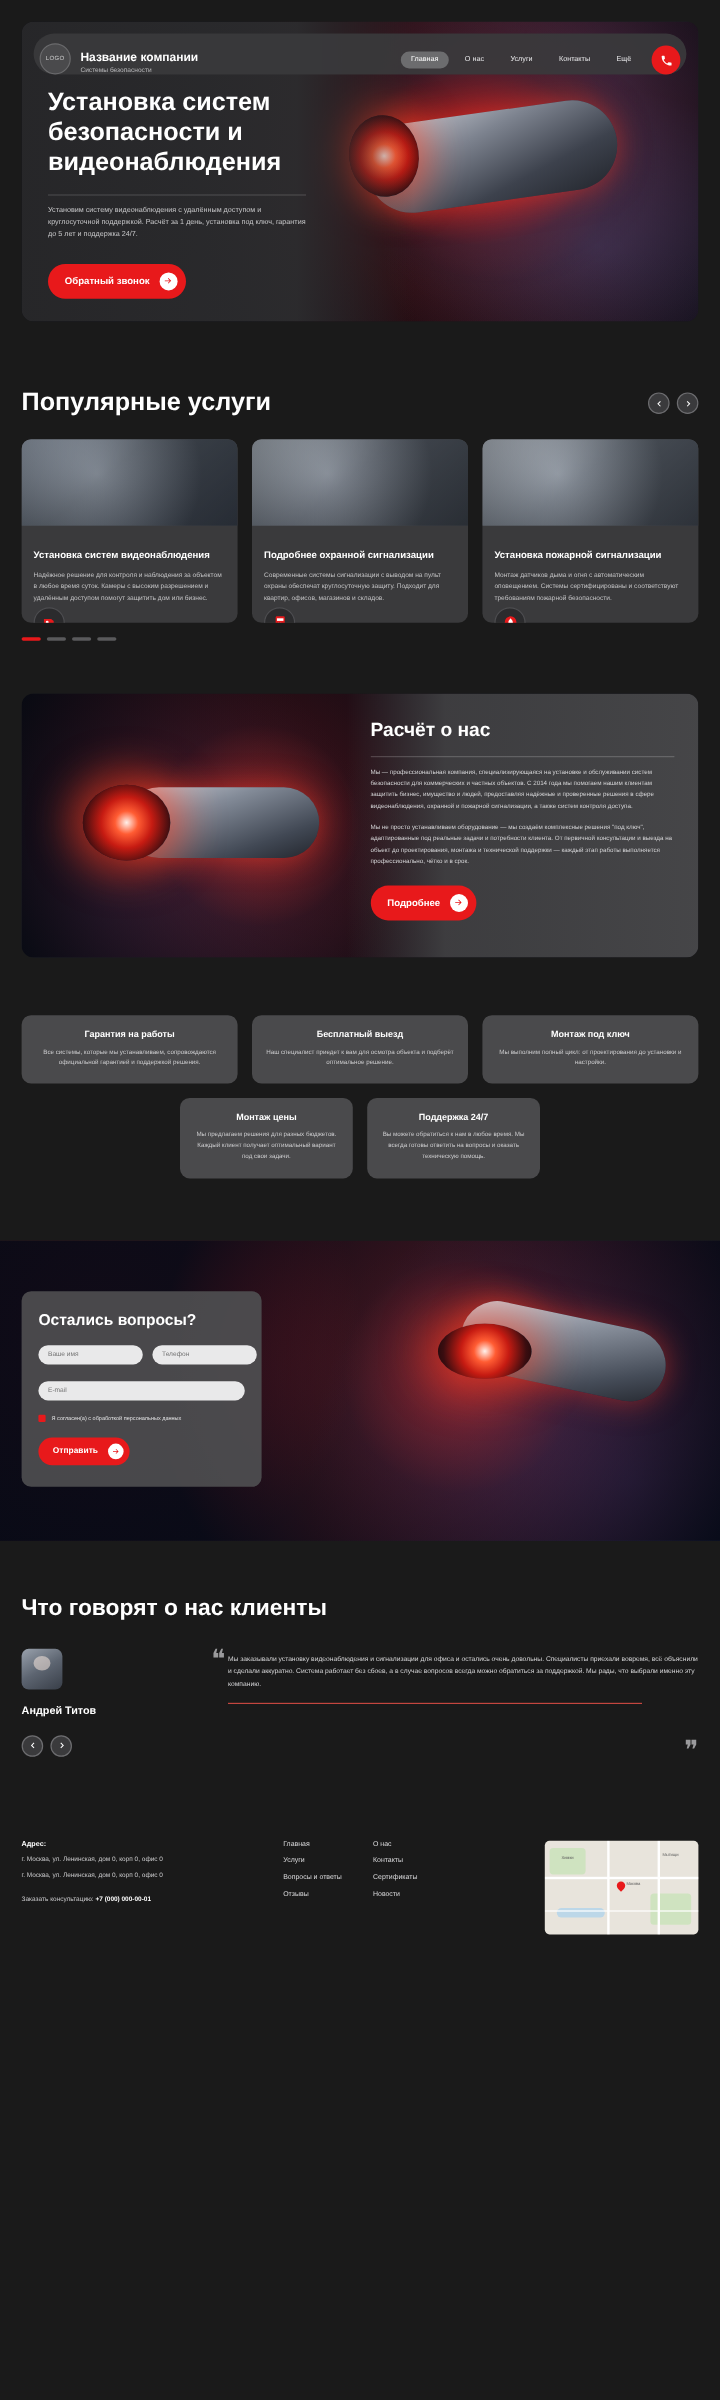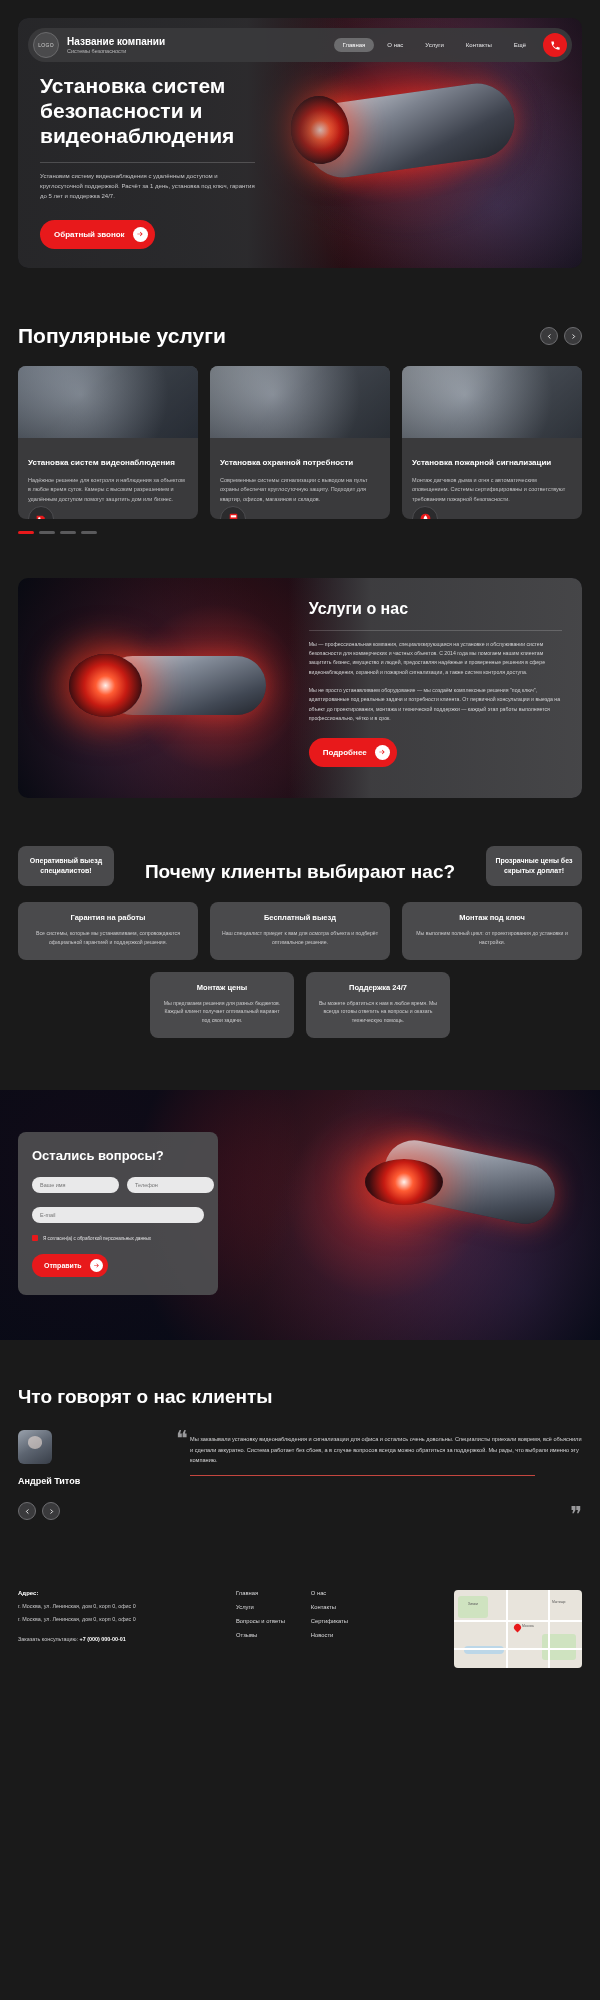--- a/index.html
+++ b/index.html
@@ -47,21 +47,21 @@
     transform: rotate(-8deg);
   }
   .hero-overlay {
     position: absolute; left: 0; top: 0; width: 58%; height: 100%;
     background: linear-gradient(90deg, rgba(40,40,42,.95) 0%, rgba(45,45,47,.92) 70%, rgba(45,45,47,0) 100%);
   }
   .navbar {
     position: absolute; left: 10px; right: 10px; top: 10px; height: 34px;
     background: rgba(58,58,60,.92);
     border-radius: 20px;
-    display: flex; align-items: center; padding: 0 5px;
+    display: flex; align-items: flex-end; padding: 0 5px;
     z-index: 5;
   }
   .logo-circle {
     width: 26px; height: 26px; border-radius: 50%;
     background: #4a4a4c; border: 1px solid #6a6a6c;
     display:flex; align-items:center; justify-content:center;
     font-size: 5px; color: #cfcfcf; letter-spacing:.3px;
   }
   .brand { margin-left: 8px; line-height: 1.15; }
   .brand-name { font-size: 10px; font-weight: bold; color: #fff; }
@@ -362,21 +362,21 @@
           <svg viewBox="0 0 24 24" fill="#e8191b">
               <rect x="5" y="3" width="14" height="18" rx="2"></rect>
               <rect x="7" y="6" width="10" height="4" fill="#fff"></rect>
               <circle cx="9" cy="14" r="1.2" fill="#fff"></circle>
               <circle cx="13" cy="14" r="1.2" fill="#fff"></circle>
               <circle cx="9" cy="18" r="1.2" fill="#fff"></circle>
               <circle cx="13" cy="18" r="1.2" fill="#fff"></circle>
             </svg>
         </div>
         <div class="card-body">
-          <div class="card-title">Установка охранной потребности</div>
+          <div class="card-title">Подробнее охранной сигнализации</div>
           <div class="card-text">Современные системы сигнализации с выводом на пульт охраны обеспечат круглосуточную защиту. Подходит для квартир, офисов, магазинов и складов.</div>
         </div>
       </div>
 
       <div class="card">
         <div class="card-img ci3"></div>
         <div class="card-badge">
           <svg viewBox="0 0 24 24" fill="#e8191b">
               <circle cx="12" cy="12" r="9"></circle>
               <path d="M12 6c1.6 2.4 3.4 3.6 3.4 6a3.4 3.4 0 1 1-6.8 0c0-2.4 1.8-3.6 3.4-6z" fill="#fff"></path>
@@ -393,40 +393,35 @@
       <span class="dot active"></span>
       <span class="dot"></span>
       <span class="dot"></span>
       <span class="dot"></span>
     </div>
   </div>
 
   <div class="about-wrap">
     <div class="about-cam"></div>
     <div class="about-panel">
-      <div class="about-title">Услуги о нас</div>
+      <div class="about-title">Расчёт о нас</div>
       <div class="about-p">Мы — профессиональная компания, специализирующаяся на установке и обслуживании систем безопасности для коммерческих и частных объектов. С 2014 года мы помогаем нашим клиентам защитить бизнес, имущество и людей, предоставляя надёжные и проверенные решения в сфере видеонаблюдения, охранной и пожарной сигнализации, а также систем контроля доступа.</div>
       <div class="about-p">Мы не просто устанавливаем оборудование — мы создаём комплексные решения "под ключ", адаптированные под реальные задачи и потребности клиента. От первичной консультации и выезда на объект до проектирования, монтажа и технической поддержки — каждый этап работы выполняется профессионально, чётко и в срок.</div>
       <button class="btn-red" style="margin-top:14px">
         <span>Подробнее</span>
         <span class="arrow">
           <svg viewBox="0 0 24 24" fill="#e8191b">
               <path d="M4 11h12.2l-4.6-4.6L13 5l7 7-7 7-1.4-1.4 4.6-4.6H4z"></path>
             </svg>
         </span>
       </button>
     </div>
   </div>
 
   <div class="why">
-    <div class="why-head">
-      <div class="pill">Оперативный выезд специалистов!</div>
-      <div class="why-title">Почему клиенты выбирают нас?</div>
-      <div class="pill">Прозрачные цены без скрытых доплат!</div>
-    </div>
 
     <div class="why-grid">
       <div class="why-box">
         <div class="why-box-title">Гарантия на работы</div>
         <div class="why-box-text">Все системы, которые мы устанавливаем, сопровождаются официальной гарантией и поддержкой решения.</div>
       </div>
       <div class="why-box">
         <div class="why-box-title">Бесплатный выезд</div>
         <div class="why-box-text">Наш специалист приедет к вам для осмотра объекта и подберёт оптимальное решение.</div>
       </div>

